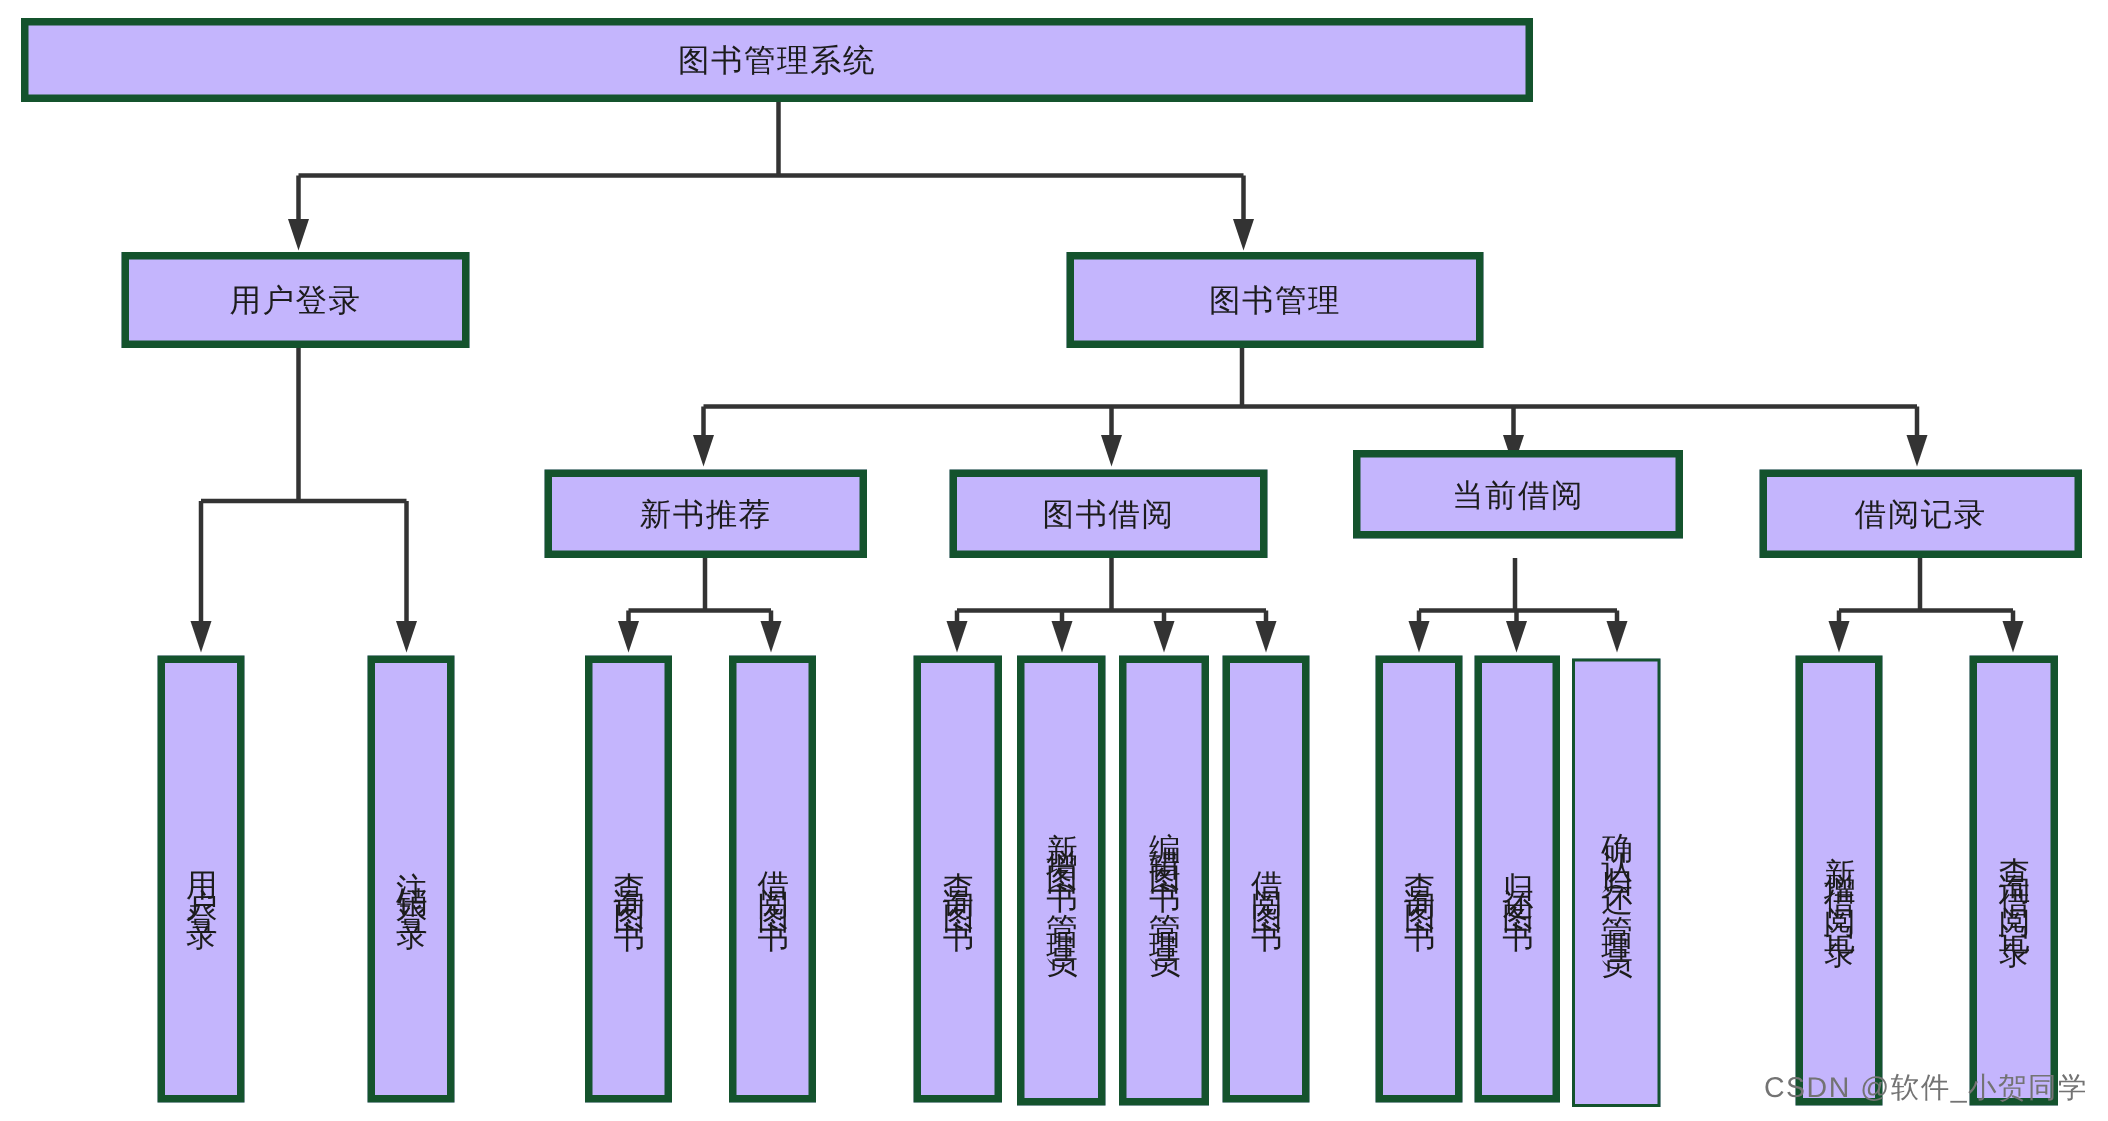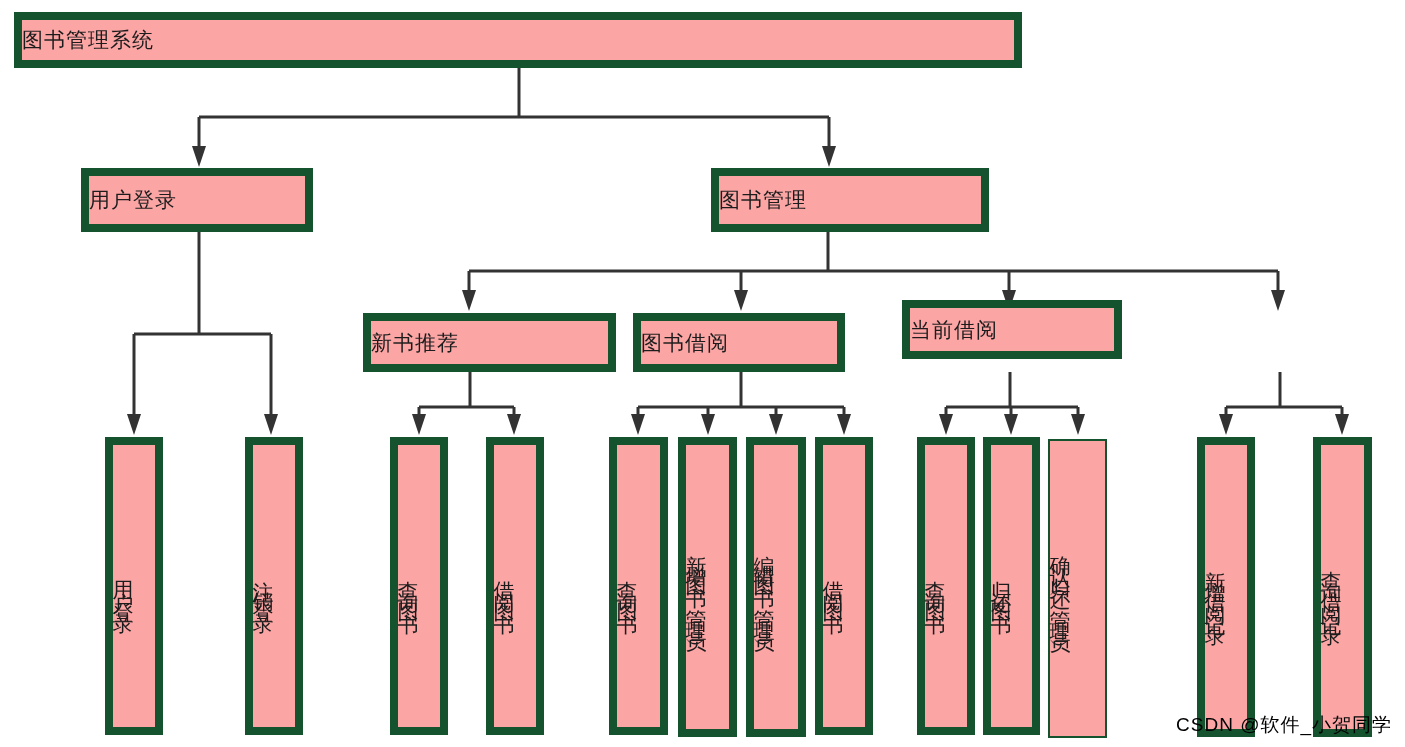--- a/index.html
+++ b/index.html
@@ -7,43 +7,43 @@
     position:relative;
     width:1405px;height:747px;
     background:#ffffff;
     font-family:"Liberation Sans","DejaVu Sans",sans-serif;
     overflow:hidden;
   }
   #connectors{position:absolute;left:0;top:0;width:1405px;height:747px;pointer-events:none;}
   .node{
     position:absolute;
     box-sizing:border-box;
-    border:8px solid #14532d;
-    background:#fca5a5;
+    border:5px solid #14532d;
+    background:#c4b5fd;
     display:flex;
     align-items:center;
-    justify-content:flex-start;
+    justify-content:center;
     color:#1c1c1c;
   }
   .node.thin{border-width:2px;}
   .hlabel{font-size:21px;letter-spacing:1px;white-space:nowrap;}
   .vtext{
     writing-mode:vertical-lr;
     text-orientation:mixed;
     font-size:21px;
     letter-spacing:11px;
     line-height:1;
     white-space:nowrap;
   }
   #watermark{
     position:absolute;
     top:712px;
     right:13px;
     font-size:19px;
-    color:#000000;
+    color:#737373;
     letter-spacing:1px;
     white-space:nowrap;
   }
   .stroke{stroke:#333333;stroke-width:3;fill:none;}
   .arrow{fill:#333333;stroke:none;}
 </style>
 </head>
 <body>
 
 <div id="canvas">
@@ -128,28 +128,31 @@
     <span class="hlabel">图书管理系统</span>
   </div>
 
   <div class="node" style="left:81px;top:168px;width:232px;height:64px">
     <span class="hlabel">用户登录</span>
   </div>
   <div class="node" style="left:711px;top:168px;width:278px;height:64px">
     <span class="hlabel">图书管理</span>
   </div>
 
-  <div class="node" style="left:363px;top:313px;width:253px;height:59px">
+  <div class="node" style="left:363px;top:313px;width:215px;height:59px">
     <span class="hlabel">新书推荐</span>
   </div>
   <div class="node" style="left:633px;top:313px;width:212px;height:59px">
     <span class="hlabel">图书借阅</span>
   </div>
   <div class="node" style="left:902px;top:300px;width:220px;height:59px">
     <span class="hlabel">当前借阅</span>
+  </div>
+  <div class="node" style="left:1173px;top:313px;width:215px;height:59px">
+    <span class="hlabel">借阅记录</span>
   </div>
 
   <div class="node" style="left:105px;top:437px;width:58px;height:298px">
     <span class="vtext">用户登录</span>
   </div>
   <div class="node" style="left:245px;top:437px;width:58px;height:298px">
     <span class="vtext">注销登录</span>
   </div>
 
   <div class="node" style="left:390px;top:437px;width:58px;height:298px">

